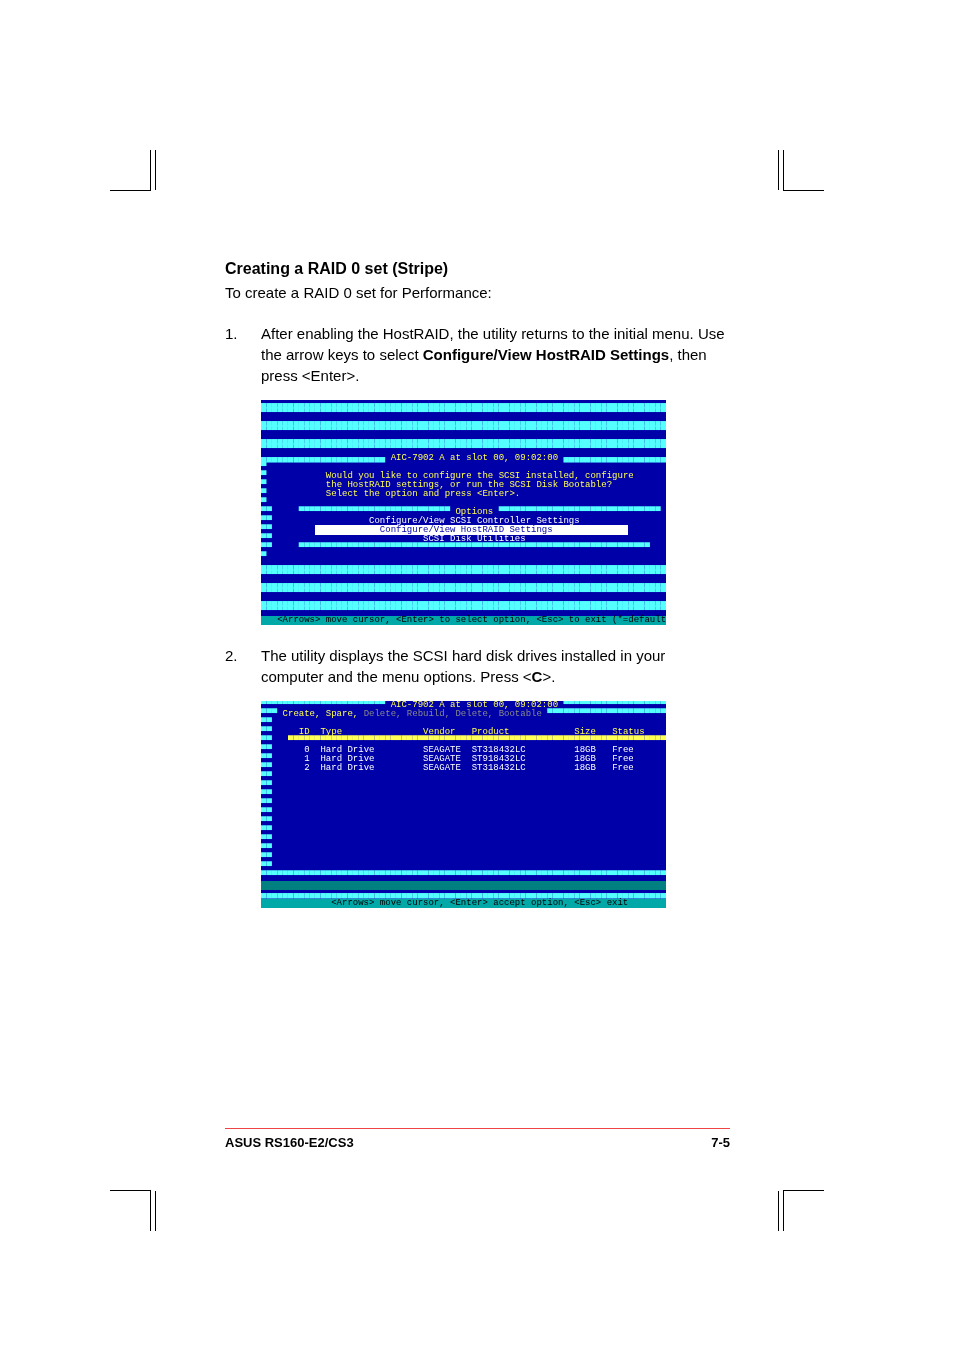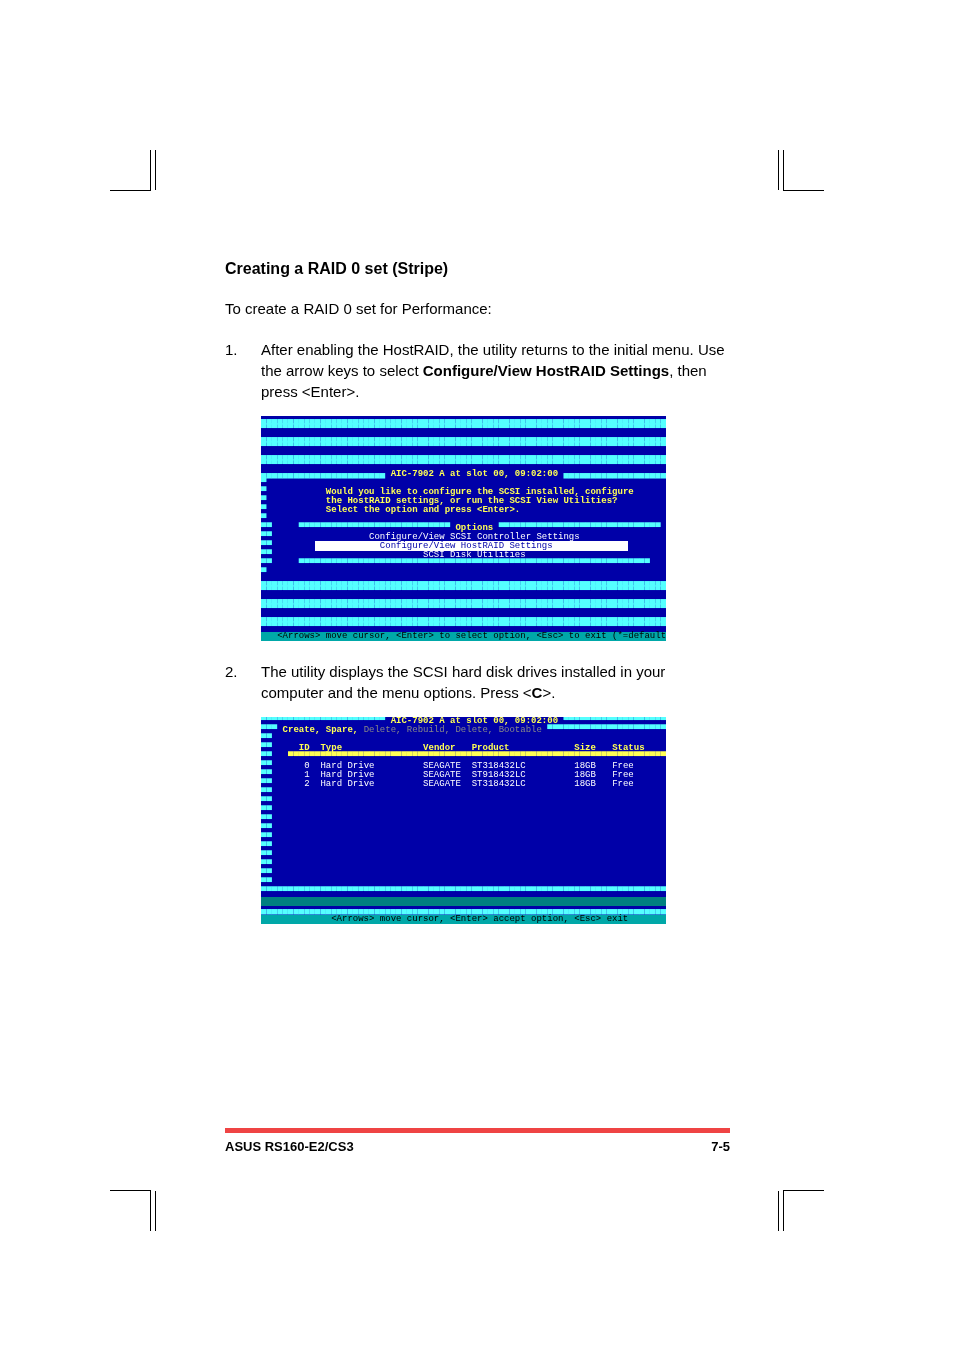--- a/index.html
+++ b/index.html
@@ -28,21 +28,21 @@
 
   .page {
     position: absolute;
     left: 225px;
     top: 260px;
     width: 505px;
   }
   h3 {
     font-size: 16px;
     font-weight: bold;
-    margin: 0 0 22px 0;
+    margin: 0 0 6px 0;
   }
   .intro {
     font-size: 15px;
     margin: 0 0 22px 0;
   }
   .step {
     display: flex;
     font-size: 15px;
     margin-bottom: 14px;
     line-height: 1.4;
@@ -58,34 +58,34 @@
     color: #fff;
     font-family: "Courier New", monospace;
     font-size: 9px;
     line-height: 1.0;
     padding: 0;
     margin: 4px 0 20px 36px;
     width: 405px;
     white-space: pre;
     overflow: hidden;
   }
-  .term .yellow { color: #ffff55; font-weight: bold; }
+  .term .yellow { color: #ffff55; }
   .term .cyan { color: #55ffff; }
   .term .white { color: #ffffff; }
   .term .grey { color: #888888; }
   .term .hl { background: #ffffff; color: #0000a8; }
   .term .statusbar { background: #00a8a8; color: #000; display:block; }
   .term .green-strip { background:#008080; display:block; height:9px; }
 
   .footer {
     position: absolute;
     left: 225px;
     width: 505px;
     top: 1128px;
-    border-top: 5px solid #ef4444;
+    border-top: 1px solid #ef4444;
     padding-top: 6px;
     font-size: 13px;
     font-weight: bold;
     display: flex;
     justify-content: space-between;
   }
 </style>
 </head>
 <body>
 
@@ -112,21 +112,21 @@
 
   <div class="term"><span class="cyan">▄▄▄▄▄▄▄▄▄▄▄▄▄▄▄▄▄▄▄▄▄▄▄▄▄▄▄▄▄▄▄▄▄▄▄▄▄▄▄▄▄▄▄▄▄▄▄▄▄▄▄▄▄▄▄▄▄▄▄▄▄▄▄▄▄▄▄▄▄▄▄▄▄▄▄▄▄▄▄▄
 ▀▀▀▀▀▀▀▀▀▀▀▀▀▀▀▀▀▀▀▀▀▀▀▀▀▀▀▀▀▀▀▀▀▀▀▀▀▀▀▀▀▀▀▀▀▀▀▀▀▀▀▀▀▀▀▀▀▀▀▀▀▀▀▀▀▀▀▀▀▀▀▀▀▀▀▀▀▀▀▀
 ▄▄▄▄▄▄▄▄▄▄▄▄▄▄▄▄▄▄▄▄▄▄▄▄▄▄▄▄▄▄▄▄▄▄▄▄▄▄▄▄▄▄▄▄▄▄▄▄▄▄▄▄▄▄▄▄▄▄▄▄▄▄▄▄▄▄▄▄▄▄▄▄▄▄▄▄▄▄▄▄
 ▀▀▀▀▀▀▀▀▀▀▀▀▀▀▀▀▀▀▀▀▀▀▀▀▀▀▀▀▀▀▀▀▀▀▀▀▀▀▀▀▀▀▀▀▀▀▀▀▀▀▀▀▀▀▀▀▀▀▀▀▀▀▀▀▀▀▀▀▀▀▀▀▀▀▀▀▀▀▀▀
 ▄▄▄▄▄▄▄▄▄▄▄▄▄▄▄▄▄▄▄▄▄▄▄▄▄▄▄▄▄▄▄▄▄▄▄▄▄▄▄▄▄▄▄▄▄▄▄▄▄▄▄▄▄▄▄▄▄▄▄▄▄▄▄▄▄▄▄▄▄▄▄▄▄▄▄▄▄▄▄▄
 ▀▀▀▀▀▀▀▀▀▀▀▀▀▀▀▀▀▀▀▀▀▀▀▀▀▀▀▀▀▀▀▀▀▀▀▀▀▀▀▀▀▀▀▀▀▀▀▀▀▀▀▀▀▀▀▀▀▀▀▀▀▀▀▀▀▀▀▀▀▀▀▀▀▀▀▀▀▀▀▀</span>
 <span class="cyan">▄▄▄▄▄▄▄▄▄▄▄▄▄▄▄▄▄▄▄▄▄▄▄</span><span class="yellow"> AIC-7902 A at slot 00, 09:02:00 </span><span class="cyan">▄▄▄▄▄▄▄▄▄▄▄▄▄▄▄▄▄▄▄▄▄▄▄▄</span>
 <span class="cyan">▀</span>                                                                              
 <span class="cyan">▀</span>           <span class="yellow">Would you like to configure the SCSI installed, configure</span>         
-<span class="cyan">▀</span>           <span class="yellow">the HostRAID settings, or run the SCSI View Utilities?</span>            
+<span class="cyan">▀</span>           <span class="yellow">the HostRAID settings, or run the SCSI Disk Bootable?</span>            
 <span class="cyan">▀</span>           <span class="yellow">Select the option and press &lt;Enter&gt;.</span>                              
 <span class="cyan">▀</span>                                                                              
 <span class="cyan">▀▀     ▀▀▀▀▀▀▀▀▀▀▀▀▀▀▀▀▀▀▀▀▀▀▀▀▀▀▀▀</span><span class="yellow"> Options </span><span class="cyan">▀▀▀▀▀▀▀▀▀▀▀▀▀▀▀▀▀▀▀▀▀▀▀▀▀▀▀▀▀▀     ▀▀</span>
 <span class="cyan">▀▀</span>                  <span class="white">Configure/View SCSI Controller Settings</span>                    
 <span class="cyan">▀▀</span>        <span class="hl">            <span>Configure/View HostRAID Settings</span>              </span>        
 <span class="cyan">▀▀</span>                            <span class="white">SCSI Disk Utilities</span>                             
 <span class="cyan">▀▀     ▀▀▀▀▀▀▀▀▀▀▀▀▀▀▀▀▀▀▀▀▀▀▀▀▀▀▀▀▀▀▀▀▀▀▀▀▀▀▀▀▀▀▀▀▀▀▀▀▀▀▀▀▀▀▀▀▀▀▀▀▀▀▀▀▀     ▀▀</span>
 <span class="cyan">▀</span>                                                                              
 <span class="cyan">▄▄▄▄▄▄▄▄▄▄▄▄▄▄▄▄▄▄▄▄▄▄▄▄▄▄▄▄▄▄▄▄▄▄▄▄▄▄▄▄▄▄▄▄▄▄▄▄▄▄▄▄▄▄▄▄▄▄▄▄▄▄▄▄▄▄▄▄▄▄▄▄▄▄▄▄▄▄▄▄
 ▀▀▀▀▀▀▀▀▀▀▀▀▀▀▀▀▀▀▀▀▀▀▀▀▀▀▀▀▀▀▀▀▀▀▀▀▀▀▀▀▀▀▀▀▀▀▀▀▀▀▀▀▀▀▀▀▀▀▀▀▀▀▀▀▀▀▀▀▀▀▀▀▀▀▀▀▀▀▀▀

